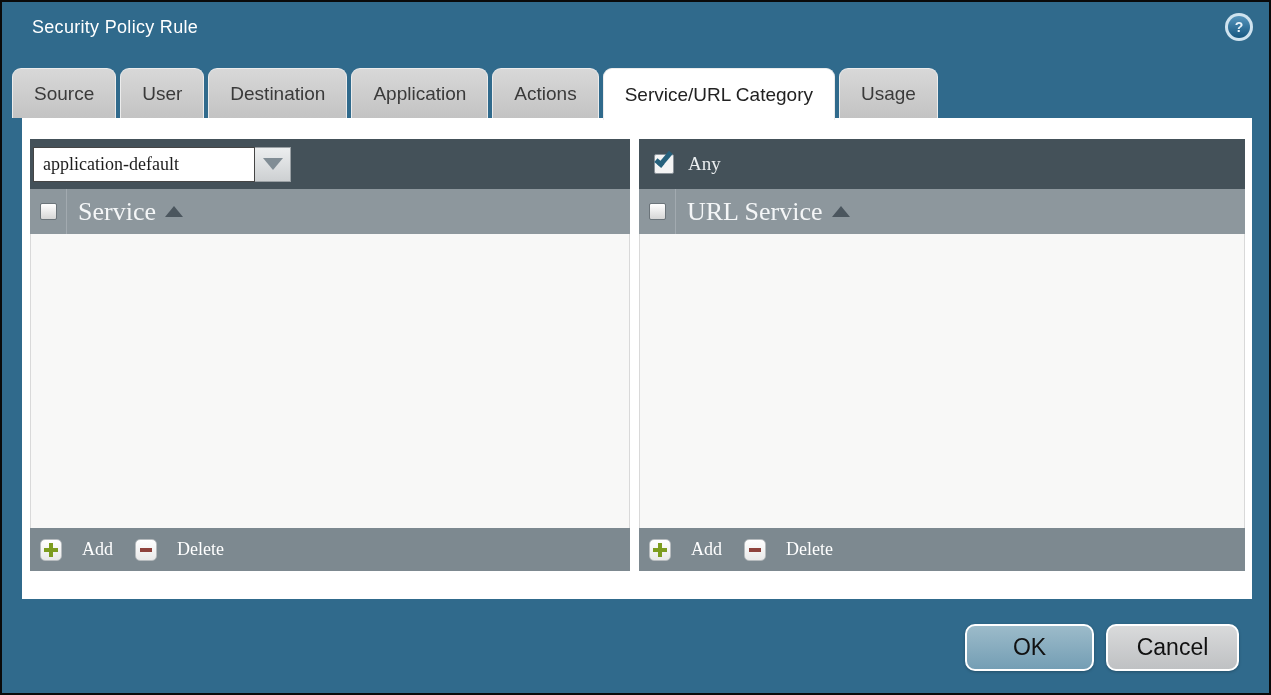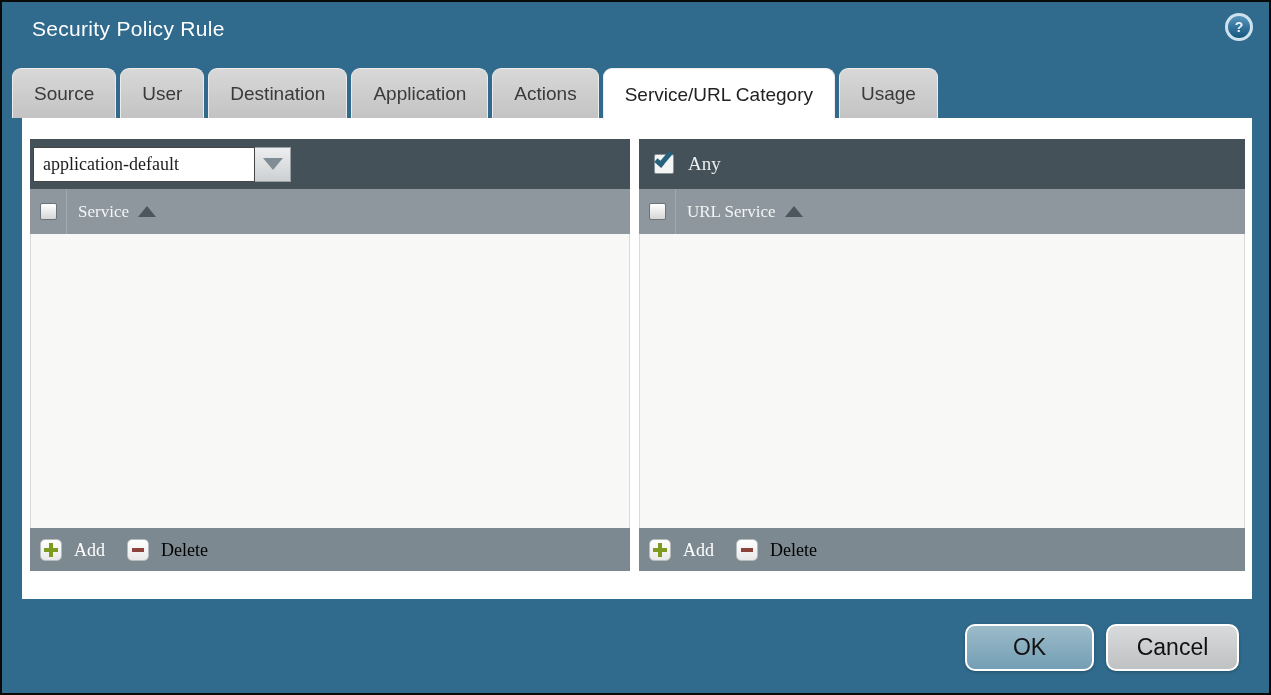--- a/index.html
+++ b/index.html
@@ -2,40 +2,40 @@
 <html><head>
 <meta charset="utf-8">
 <style>
   * { margin:0; padding:0; box-sizing:border-box; }
   html,body { width:1271px; height:695px; font-family:"Liberation Sans", sans-serif; }
   .screen {
     position:relative; width:1271px; height:695px;
     background:#306a8c; border:2px solid #0a0a0a; overflow:hidden;
   }
   
-  .title { position:absolute; left:30px; top:15px; font-size:21px; color:#ffffff; letter-spacing:0.3px; }
+  .title { position:absolute; left:30px; top:15px; font-size:18px; color:#ffffff; letter-spacing:0.3px; }
   .help { position:absolute; right:16px; top:11px; width:28px; height:28px; border-radius:50%;
           background:#cfe3ef; display:flex; align-items:center; justify-content:center; cursor:pointer; }
   .help-inner { width:22px; height:22px; border-radius:50%;
           background:linear-gradient(#5694bb, #15567f); color:#eaf4fa; font-size:14px; font-weight:bold;
           display:flex; align-items:center; justify-content:center; }
   
   .tabs { position:absolute; left:10px; top:66px; height:50px; display:flex; gap:4px; align-items:flex-end; }
   .tab { height:50px; padding:0 21px; display:flex; align-items:center;
          background:linear-gradient(#d8d8d8, #c3c3c3); color:#3a3a3a; font-size:19px;
          border:1px solid #ececec; border-bottom:none; border-radius:9px 9px 0 0;
          cursor:pointer; white-space:nowrap; }
   .tab.active { background:#ffffff; color:#222; z-index:3; height:52px; margin-bottom:-2px; }
   
   .content { position:absolute; left:20px; top:116px; width:1230px; height:481px; background:#ffffff; z-index:2; }
   .panel { position:absolute; top:21px; display:flex; flex-direction:column;font-family:Liberation Serif, serif; }
   .panel-left  { left:8px;  width:600px; }
   .panel-right { left:617px; width:606px; }
   .panel-topbar { height:50px; background:#445159; display:flex; align-items:center; padding-left:3px; }
-  .panel-header { height:45px; background:#8d979d; display:flex; align-items:center; color:#f4f6f7; font-size:17px; }
+  .panel-header { height:45px; background:#8d979d; display:flex; align-items:center; color:#f4f6f7; font-size:26px; }
   .panel-body   { height:294px; background:#f8f8f7; border-left:1px solid #d9d9d9; border-right:1px solid #d9d9d9; }
   .panel-footer { height:43px; background:#7d8990; display:flex; align-items:center; padding-left:10px; }
   
   .dd-input { width:222px; height:35px; background:#ffffff; border:1px solid #454545;
               font-size:18px; color:#1c1c1c; padding-left:9px; display:flex; align-items:center; cursor:pointer; }
   .dd-btn { width:36px; height:35px; background:linear-gradient(#eceeef, #cdd0d2); border:1px solid #9aa0a4;
             border-left:none; display:flex; align-items:center; justify-content:center; cursor:pointer; }
   .tri-down { width:0; height:0; border-left:10px solid transparent; border-right:10px solid transparent;
               border-top:12px solid #818d95; }
   
@@ -44,29 +44,29 @@
   .cbx-any { position:relative; width:20px; height:20px; background:#f4f4f4; border:1px solid #8a9299;
              border-radius:2px; margin-left:12px; flex:0 0 auto; cursor:pointer; }
   .cbx-any .check { position:absolute; left:4px; top:-6px; width:9px; height:18px;
              border-right:5px solid #27617c; border-bottom:5px solid #27617c; transform:rotate(40deg); }
   .header-divider { width:1px; height:100%; background:#a2aab0; margin-left:9px; }
   .col-label { margin-left:11px; }
   .tri-up { width:0; height:0; border-left:9px solid transparent; border-right:9px solid transparent;
             border-bottom:11px solid #4b565e; margin-left:9px; }
   .any-label { color:#e9edef; font-size:19px; margin-left:14px; }
   
-  .fbtn { display:flex; align-items:flex-end; gap:12px; cursor:pointer; }
+  .fbtn { display:flex; align-items:center; gap:20px; cursor:pointer; }
   .fbtn + .fbtn { margin-left:22px; }
   .ico-box { position:relative; width:22px; height:22px; border-radius:5px; border:1px solid #b6bbbe;
              background:linear-gradient(#ffffff, #e9e9e9); flex:0 0 auto; }
   .ico-plus::before  { content:""; position:absolute; left:3px; top:8px; width:14px; height:4px; background:#7d9c1f; }
   .ico-plus::after   { content:""; position:absolute; left:8px; top:3px; width:4px; height:14px; background:#7d9c1f; }
   .ico-minus::before { content:""; position:absolute; left:4px; top:8px; width:12px; height:4px; background:#8e423c; }
   .fbtn-label-on  { color:#ffffff; font-size:18px; }
-  .fbtn-label-off { color:#000000; font-size:18px; }
+  .fbtn-label-off { color:#ffffff; font-size:18px; }
   
   .dlg-btn { position:absolute; height:47px; border:2px solid #ffffff; border-radius:10px;
              font-size:23px; color:#111; display:flex; align-items:center; justify-content:center;
              cursor:pointer; box-shadow:0 1px 3px rgba(0,0,0,0.25); }
   .btn-ok     { left:963px;  top:622px; width:129px; background:linear-gradient(#9cbbca, #749eb4); }
   .btn-cancel { left:1104px; top:622px; width:133px; background:linear-gradient(#d9dadb, #bfc1c3); }
 </style>
 </head>
 <body>
 

